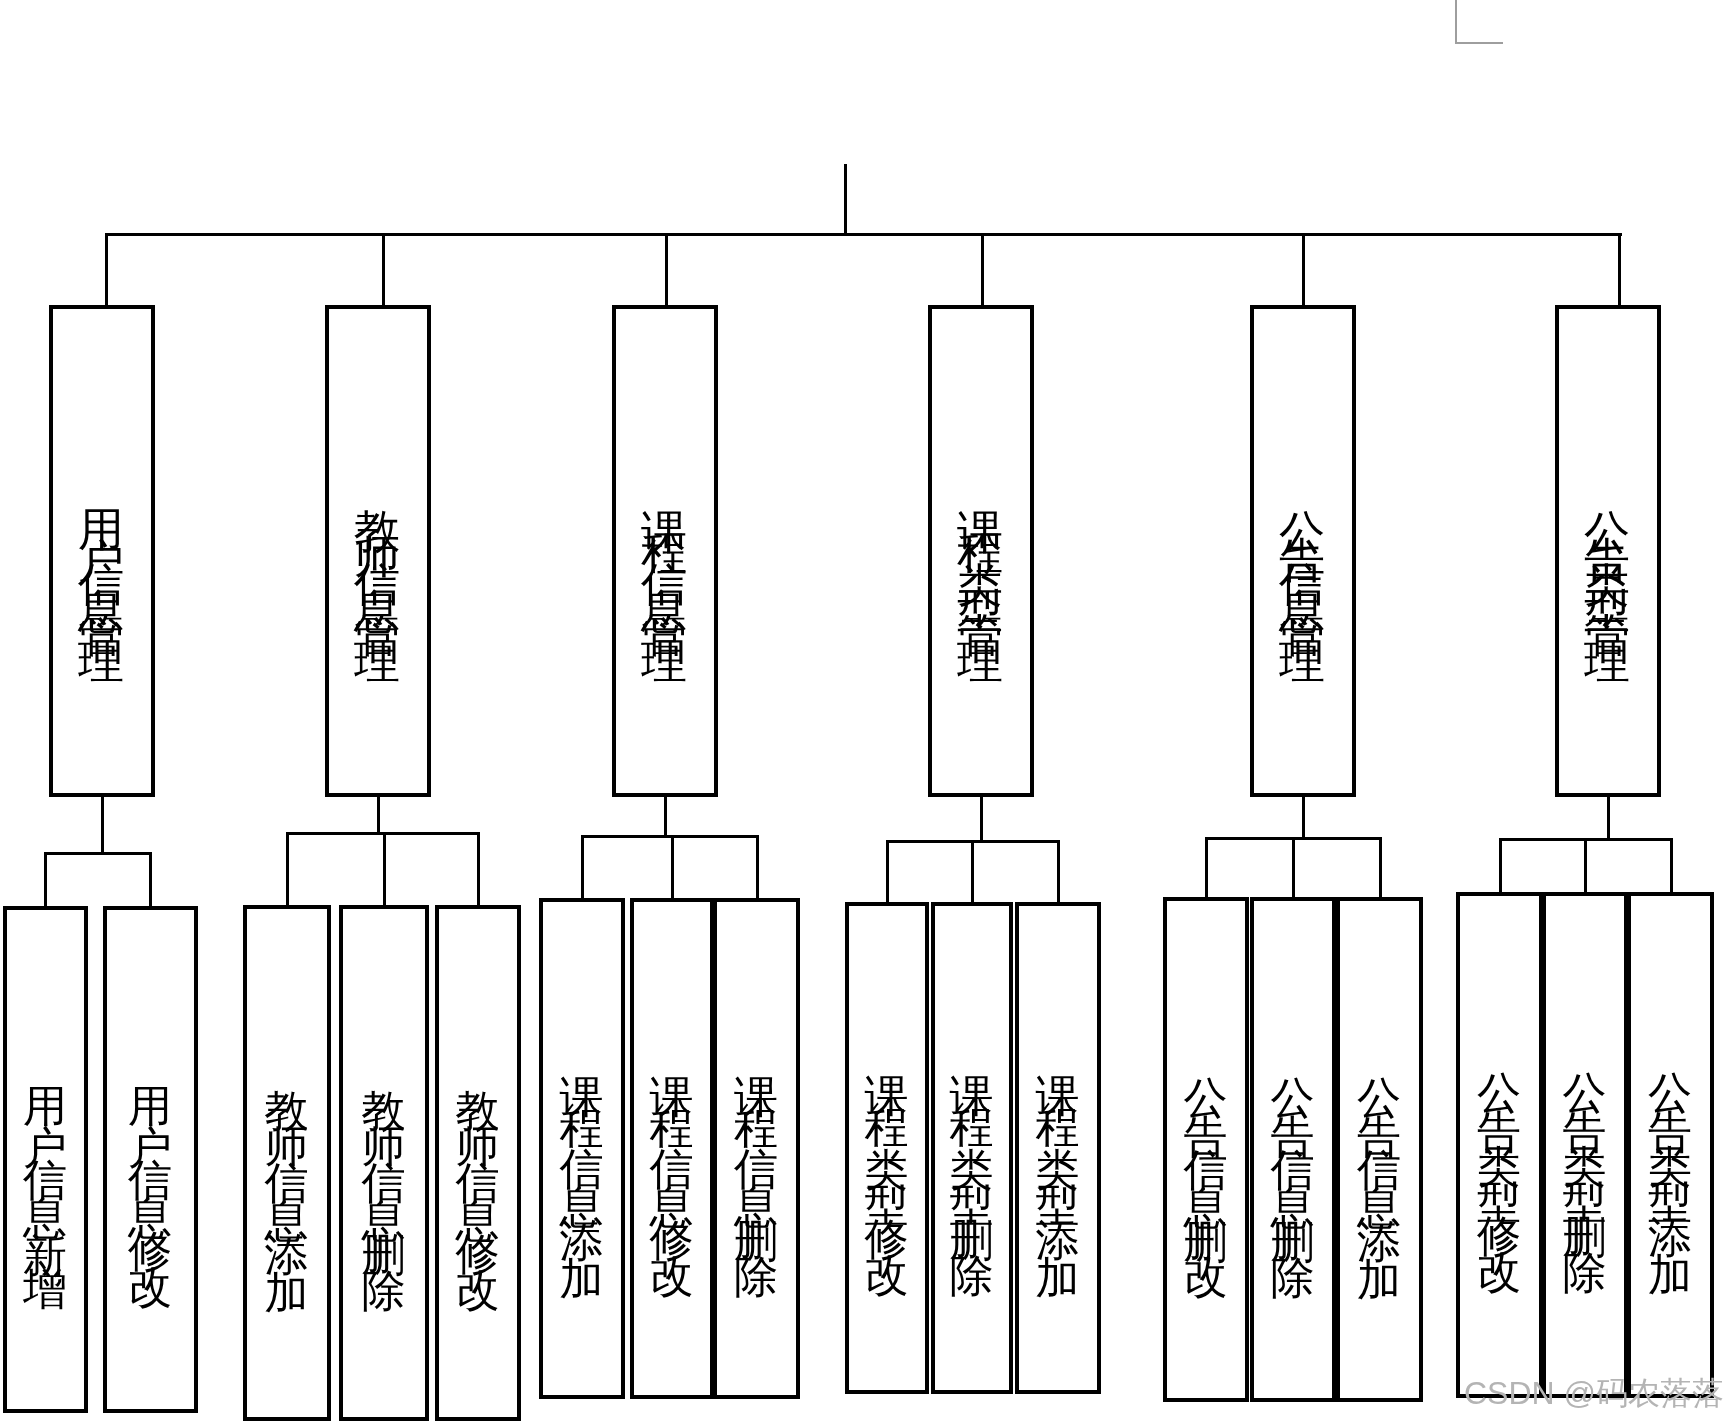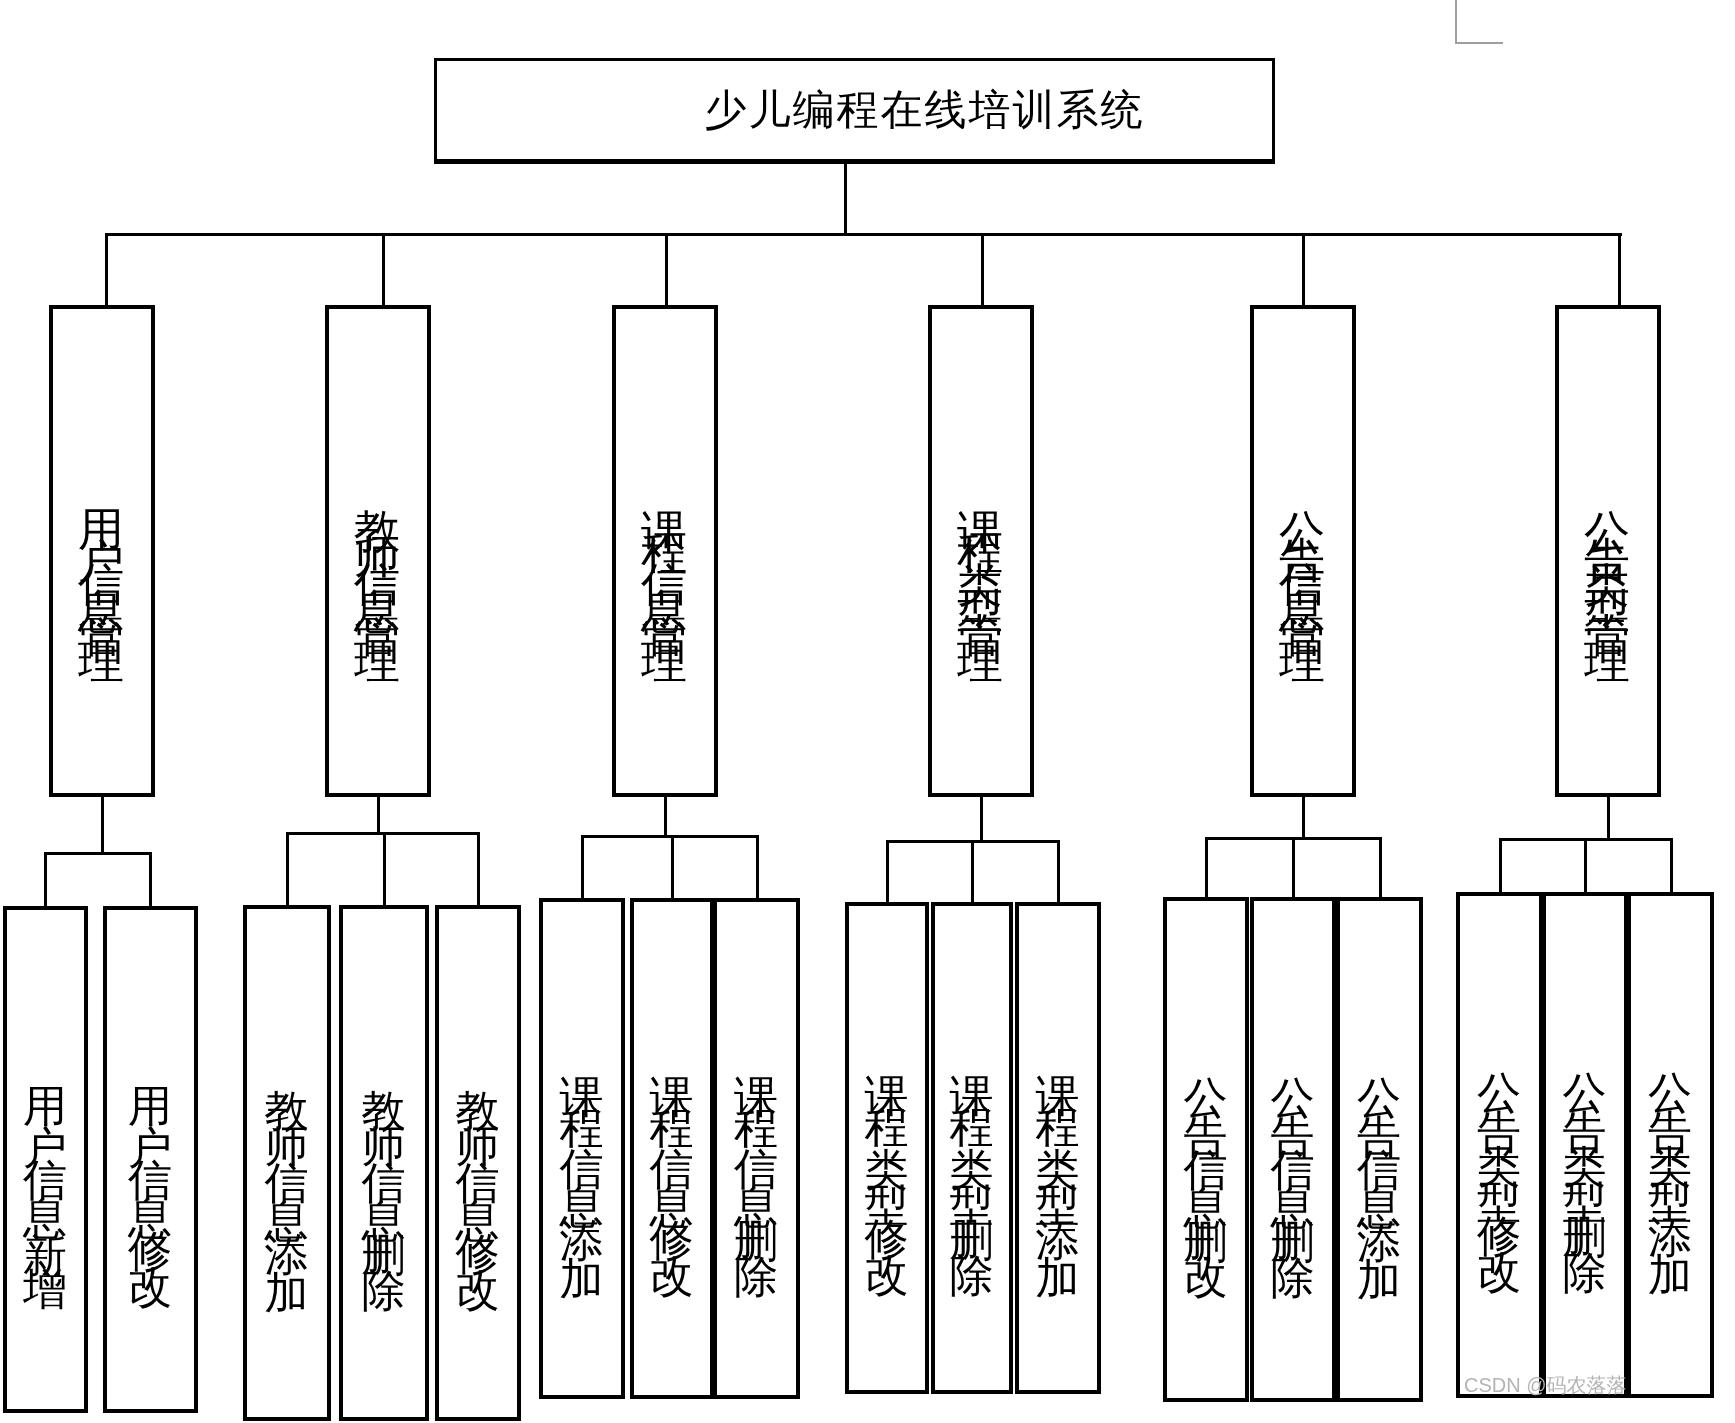--- a/index.html
+++ b/index.html
@@ -42,41 +42,38 @@
     border-bottom-width:5px;
     display:flex; align-items:center; justify-content:center;
     padding-left:140px;
   }
   #root-box .htext { font-size:42px; letter-spacing:2px; white-space:nowrap; }
 
   #watermark {
     position:absolute;
     left:1464px; top:1372px;
     font-family:"Liberation Sans","DejaVu Sans",sans-serif;
-    font-size:20px;
+    font-size:32px;
     color:#b4b4b4;
     white-space:nowrap;
     z-index:5;
   }
   #corner-artifact {
     position:absolute;
     left:1455px; top:0px; width:48px; height:44px;
     border-left:2px solid #9e9e9e;
     border-bottom:2px solid #9e9e9e;
     background:#ffffff;
   }
 </style>
 </head>
 <body>
 
 <div id="canvas">
 
-  <div id="root-box">
-    <span class="htext">少儿编程在线培训系统</span>
-  </div>
 
   <div class="line lv" style="left:844px; top:164px; height:70px;"></div>
   <div class="line lh" style="left:106px; top:233px; width:1516px;"></div>
   <div class="line lv" style="left:105px;  top:233px; height:75px;"></div>
   <div class="line lv" style="left:382px;  top:233px; height:75px;"></div>
   <div class="line lv" style="left:665px;  top:233px; height:75px;"></div>
   <div class="line lv" style="left:981px;  top:233px; height:75px;"></div>
   <div class="line lv" style="left:1302px; top:233px; height:75px;"></div>
   <div class="line lv" style="left:1618px; top:233px; height:75px;"></div>
 

